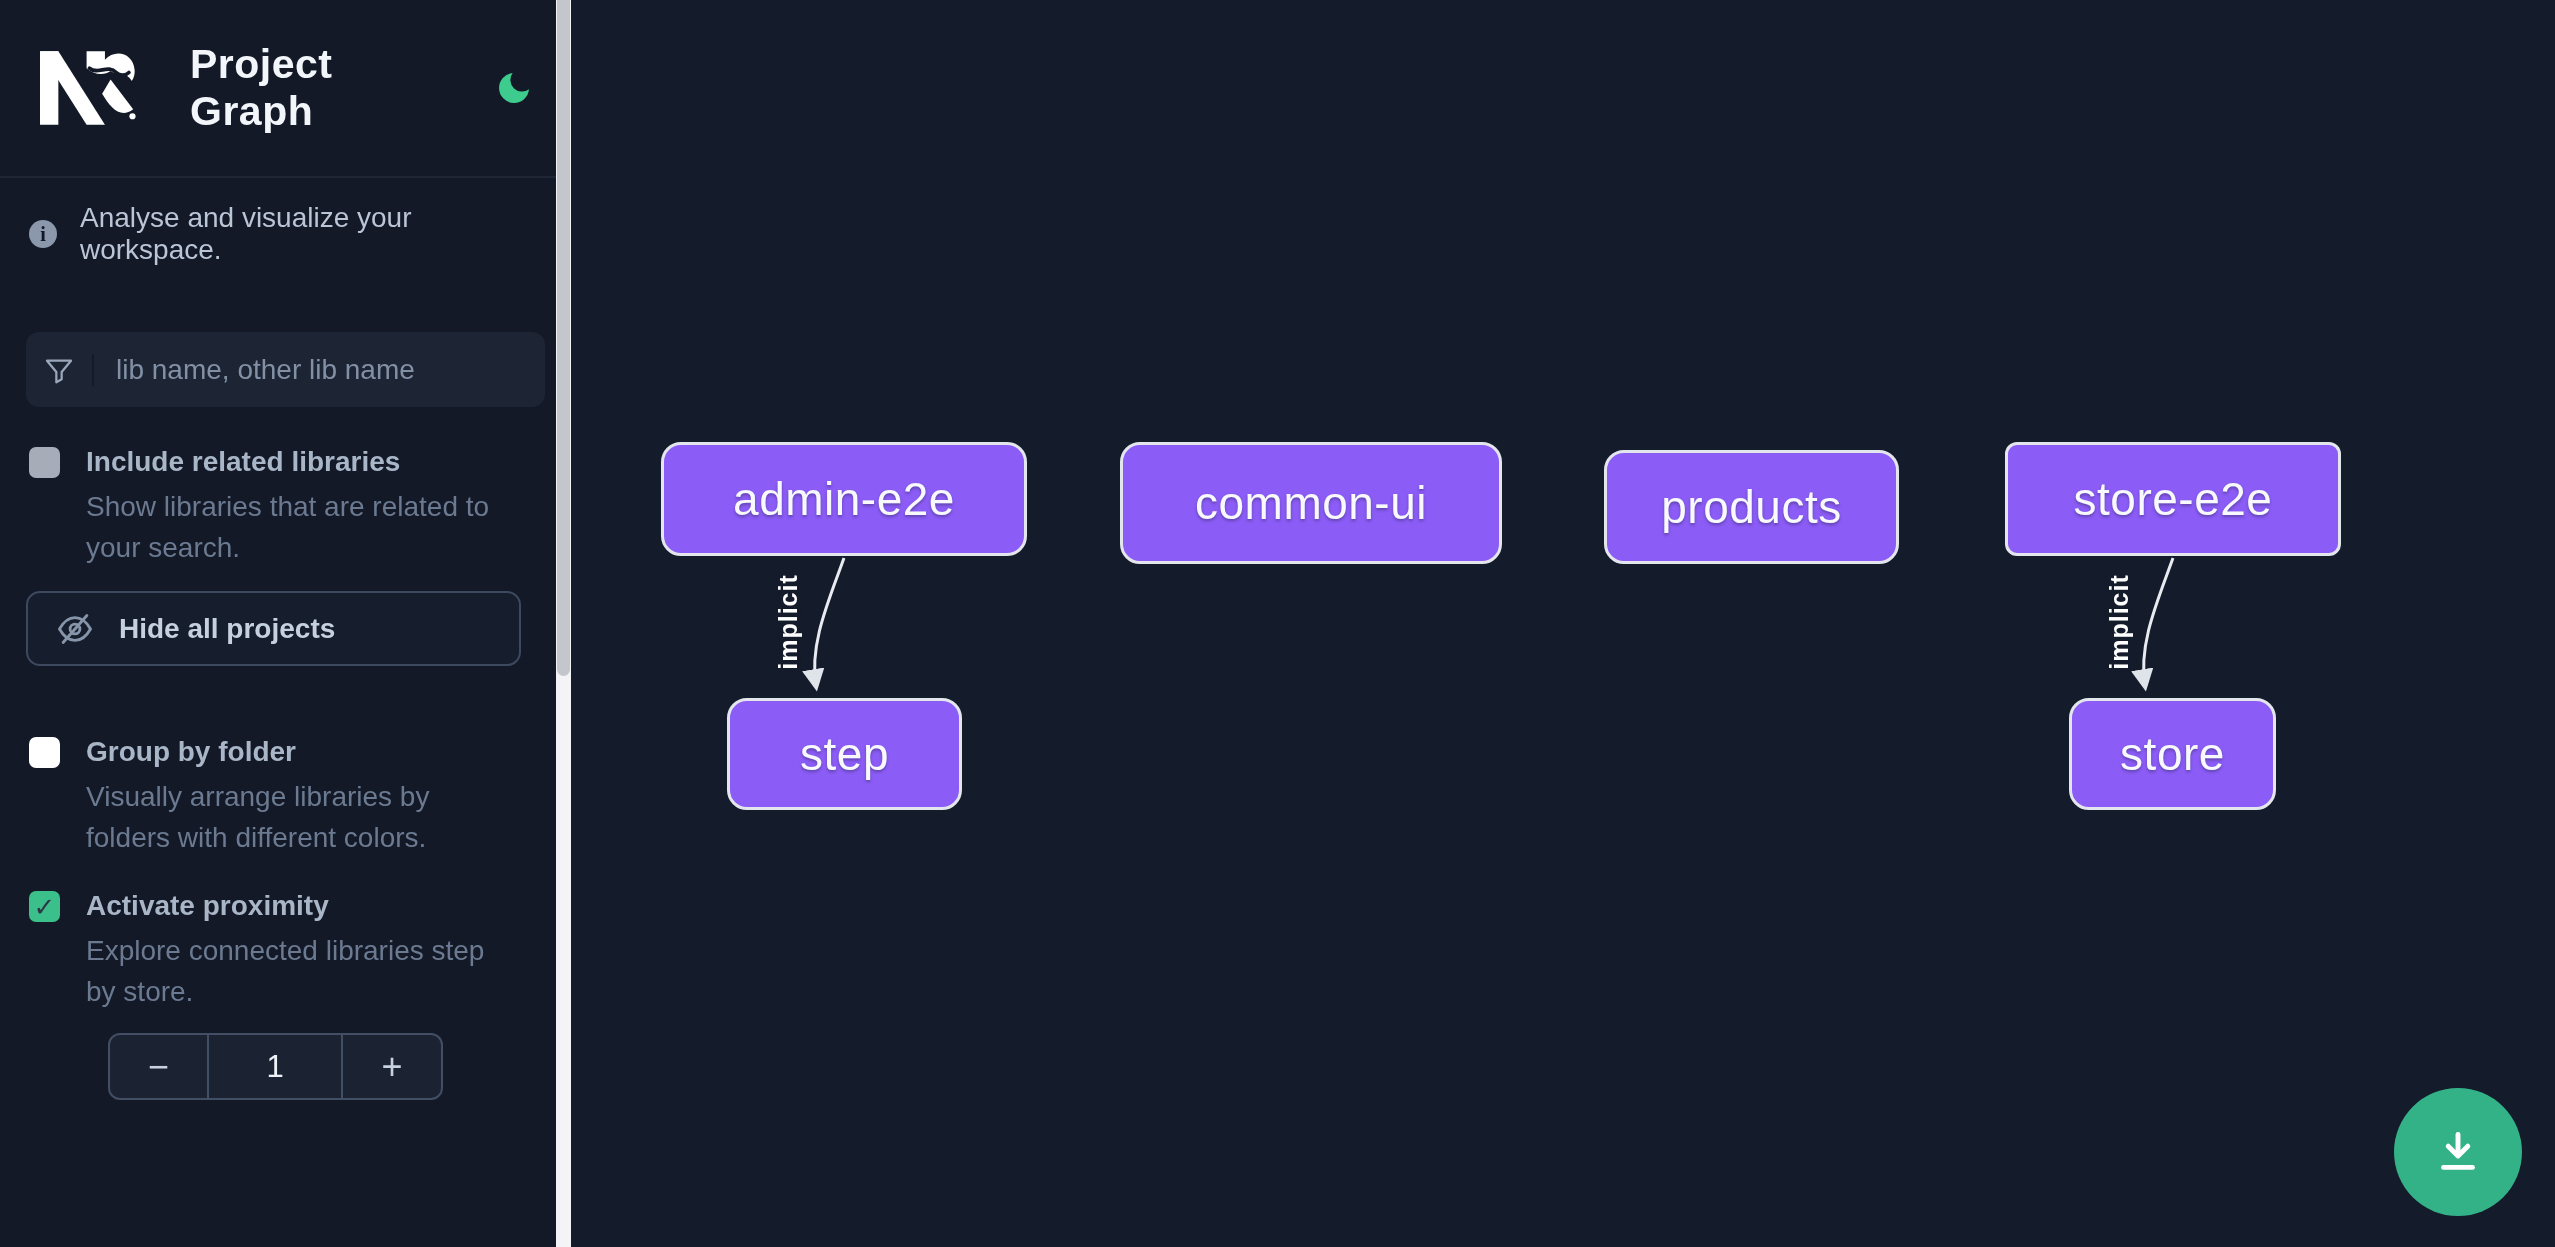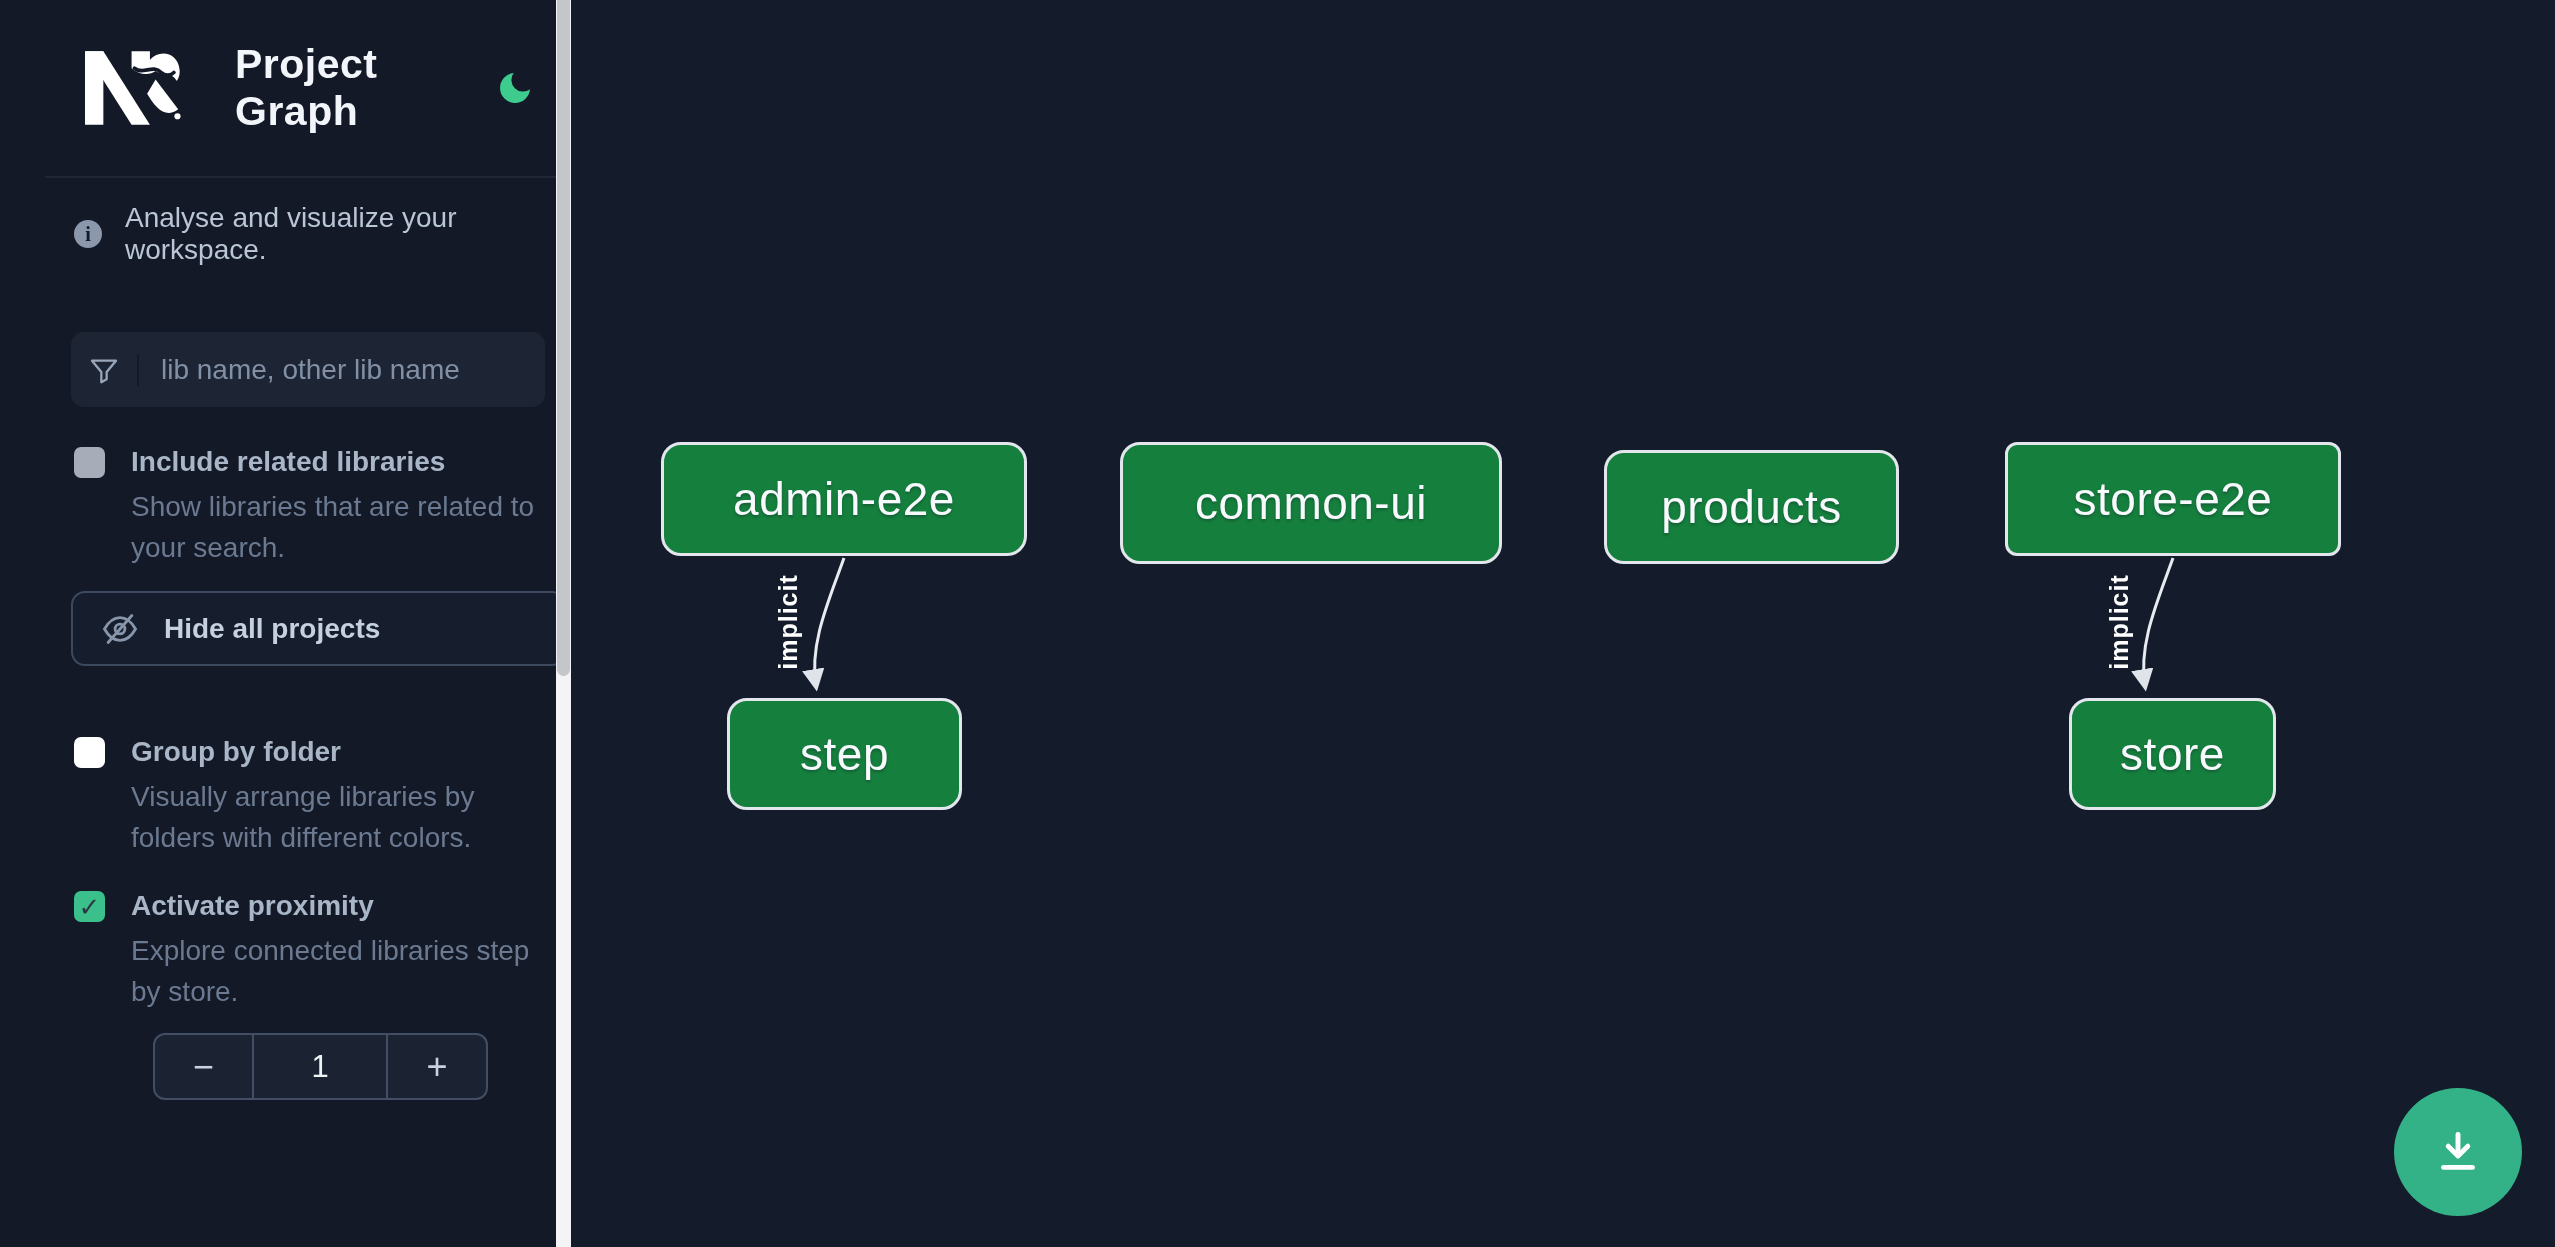--- a/index.html
+++ b/index.html
@@ -2,21 +2,21 @@
 <html><head>
 <meta charset="utf-8">
 <style>
   * { margin:0; padding:0; box-sizing:border-box; }
   html,body { width:2555px; height:1247px; overflow:hidden; }
   body { font-family:"Liberation Sans","DejaVu Sans",sans-serif; background:#141b2a; }
 
   .app { display:flex; width:2555px; height:1247px; }
 
   
-  .sidebar { position:relative; width:571px; height:100%; background:#131927; flex:none;padding-left:45px; }
+  .sidebar { position:relative; width:571px; height:100%; background:#131927; flex:none; }
   .sb-track { position:absolute; top:0; right:0; width:15px; height:100%; background:#f4f4f6; }
   .sb-thumb { position:absolute; top:0; left:1px; width:13px; height:676px; background:#c3c6cb; border-radius:0 0 7px 7px; }
 
   .sb-header { height:178px; display:flex; align-items:center; padding:0 36px 0 40px; border-bottom:2px solid #1f2737; }
   .nx-logo { width:96px; height:76px; flex:none; }
   .app-title { font-size:41px; font-weight:700; color:#f2f6fa; margin-left:54px; letter-spacing:0.5px; }
   .theme-btn { margin-left:44px; background:none; border:none; cursor:pointer; width:44px; height:44px; display:flex; align-items:center; justify-content:center; }
 
   .tagline { margin-top:24px; padding:0 30px 0 29px; display:flex; align-items:center; gap:23px; color:#bac5d6; font-size:28px; }
   .info-icon { width:28px; height:28px; border-radius:50%; background:#8b97ab; color:#10182a; font-size:20px; font-weight:700; display:flex; align-items:center; justify-content:center; flex:none; font-family:"Liberation Serif","DejaVu Serif",serif; }
@@ -41,21 +41,21 @@
   .btn-icon { width:38px; height:38px; flex:none; display:flex; align-items:center; justify-content:center; }
 
   .stepper { margin:21px 0 0 108px; width:335px; height:67px; border:2px solid #414e63; border-radius:12px; display:flex; align-items:stretch; background:#1b2332; overflow:hidden; }
   .step-btn { flex:none; width:97px; border:none; background:transparent; color:#c7d1df; font-size:36px; font-weight:400; cursor:pointer; font-family:inherit; line-height:1; }
   .step-btn.plus { width:98px; }
   .step-value { flex:1; display:flex; align-items:center; justify-content:center; color:#eef2f7; font-size:31px; border-left:2px solid #414e63; border-right:2px solid #414e63; }
 
   
   .graph { position:relative; flex:1; background:#141b2a; overflow:hidden; }
   .edges-svg { position:absolute; left:0; top:0; }
-  .gnode { position:absolute; background:#15803d; border:3px solid #e3e7ed; border-radius:20px; color:#f7f9fc; font-size:46px; display:flex; align-items:center; justify-content:center; letter-spacing:0.5px; cursor:pointer; text-shadow:0 2px 3px rgba(20,26,42,0.35); }
+  .gnode { position:absolute; background:#8b5cf6; border:3px solid #e3e7ed; border-radius:20px; color:#f7f9fc; font-size:46px; display:flex; align-items:center; justify-content:center; letter-spacing:0.5px; cursor:pointer; text-shadow:0 2px 3px rgba(20,26,42,0.35); }
   .edge { stroke:#e8ecf1; stroke-width:3px; fill:none; }
   .edge-label { fill:#ffffff; font-size:25px; font-weight:700; stroke:#141b2a; stroke-width:7px; paint-order:stroke; text-anchor:middle; dominant-baseline:middle; letter-spacing:1px; }
 
   .fab { position:absolute; width:128px; height:128px; border-radius:50%; background:#33b288; border:none; display:flex; align-items:center; justify-content:center; cursor:pointer; }
 </style>
 </head>
 <body>
 
 <div class="app">
 

